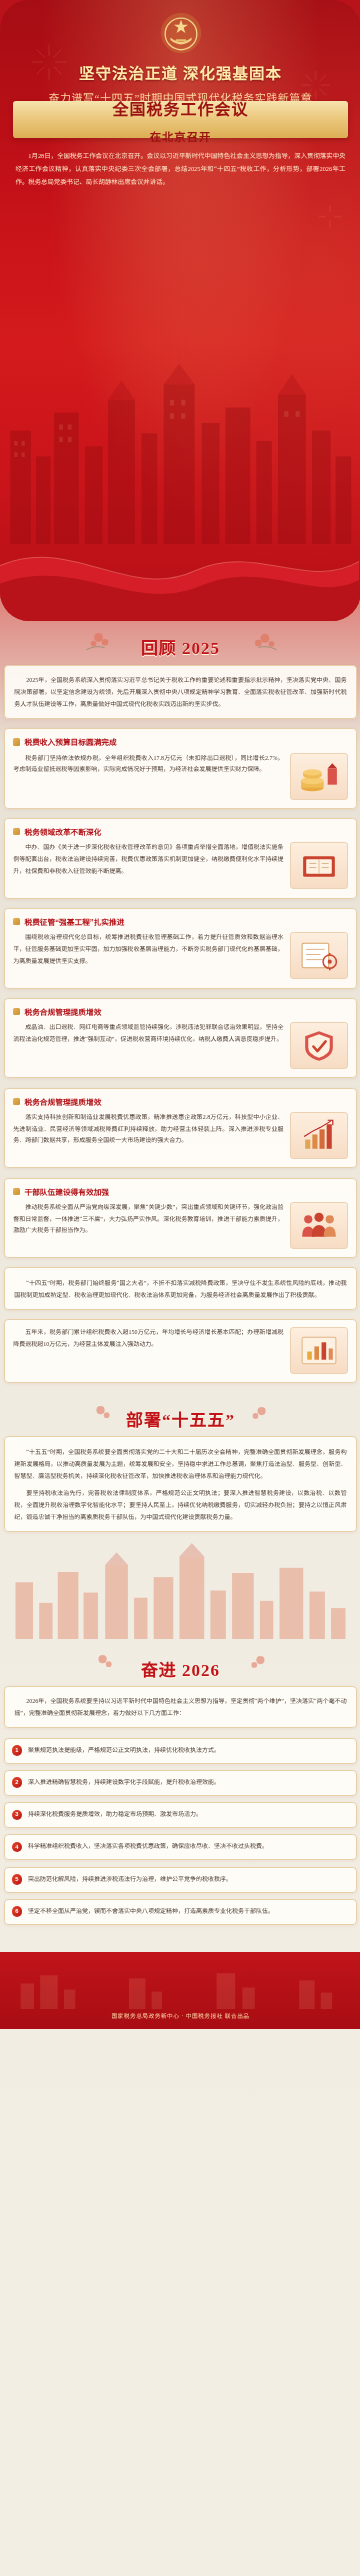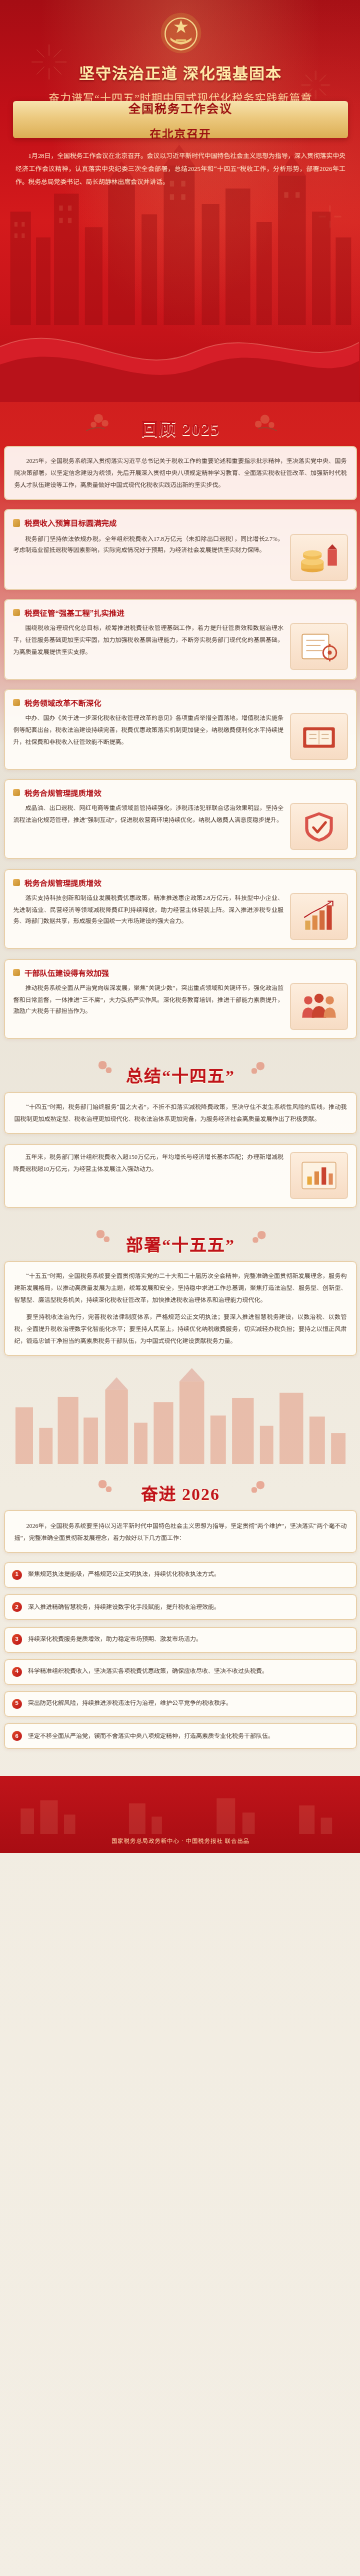--- a/index.html
+++ b/index.html
@@ -12,23 +12,24 @@
     position: relative;
     width: 361px;
     min-height: 3726px;
     background: linear-gradient(180deg,#b8121a 0%, #c5161c 6%, #d4211f 12%, #e8e2d6 20%, #f1ece1 40%, #f3eee4 70%, #efe8dc 92%, #d9231f 97%, #b8121a 100%);
     overflow: hidden;
   }
 
   
   .hero {
     position: relative;
-    height: 402px;
+    height: 621px;
     background: linear-gradient(180deg,#a50d14 0%, #c21018 28%, #d41a1c 55%, #c9141a 78%, #b50f16 100%);
     overflow: hidden;
+    border-radius: 29px;
   }
   .hero::before {
     content:"";
     position:absolute; inset:0;
     background:
       radial-gradient(ellipse at 50% 8%, rgba(255,225,140,.22), rgba(255,255,255,0) 55%),
       radial-gradient(ellipse at 88% 42%, rgba(255,190,120,.14), rgba(255,255,255,0) 60%);
   }
   .emblem {
     position: absolute; left: 50%; top: 11.3px; transform: translateX(-50%);
@@ -47,21 +48,21 @@
     font-size: 11px; letter-spacing: 0.5px; color: #ffd9a0;
     font-family: "Liberation Serif","DejaVu Serif",serif;
   }
   .gold-band {
     position: absolute; top: 101px; left: 13.4px; right: 13.4px; height: 37px; z-index: 5;
     background: linear-gradient(180deg,#f7e3ae 0%, #ecc97f 45%, #dcae54 100%);
     border-radius: 3.1px;
     box-shadow: 0 1.5px 5.2px rgba(90,10,10,.35);
     display:flex; flex-direction:column; align-items:center; justify-content:center;
   }
-  .gold-band .g1 { font-size: 12px; font-weight: 700; color: #9c1212; letter-spacing: 1px;
+  .gold-band .g1 { font-size: 16px; font-weight: 700; color: #9c1212; letter-spacing: 1px;
     font-family:"Liberation Serif","DejaVu Serif",serif;}
   .gold-band .g2 { font-size: 11.3px; font-weight: 700; color: #9c1212; letter-spacing: 1px; margin-top:8px;
     font-family:"Liberation Serif","DejaVu Serif",serif;}
 
   .hero-body {
     position: absolute; top: 150px; left: 15.5px; right: 15.5px; z-index: 5;
     font-size: 6.4px; line-height: 2.0; color: #ffe7c9; text-align: justify;
     text-indent: 2em;
     font-family: "Liberation Serif","DejaVu Serif",serif;
   }
@@ -332,20 +333,41 @@
             <path d="M60 52 L60 20 L78 20 L78 52 Z" fill="#d9534a"></path>
             <path d="M60 20 L69 10 L78 20 Z" fill="#b8322c"></path>
           </svg>
         </div>
       </div>
     </div>
 
     <div class="card">
       <div class="card-title">
         <span class="dot"></span>
+        <span>税务领域改革不断深化</span>
+      </div>
+      <div class="card-body">
+        <div class="card-text">中办、国办《关于进一步深化税收征收管理改革的意见》各项重点举措全面落地，增值税法实施条例等配套出台，税收法治建设持续完善，税费优惠政策落实机制更加健全，纳税缴费便利化水平持续提升，社保费和非税收入征管效能不断提高。</div>
+        <div class="card-ill right">
+          <svg width="44" height="37" viewBox="0 0 86 72">
+            <rect x="12" y="18" width="62" height="40" rx="3" fill="#c9432f"></rect>
+            <rect x="18" y="24" width="50" height="28" rx="2" fill="#fdf2e2"></rect>
+            <line x1="43" y1="24" x2="43" y2="52" stroke="#e2bf9a" stroke-width="2"></line>
+            <line x1="24" y1="32" x2="38" y2="32" stroke="#d9b795" stroke-width="2"></line>
+            <line x1="24" y1="40" x2="38" y2="40" stroke="#d9b795" stroke-width="2"></line>
+            <line x1="48" y1="32" x2="62" y2="32" stroke="#d9b795" stroke-width="2"></line>
+            <line x1="48" y1="40" x2="62" y2="40" stroke="#d9b795" stroke-width="2"></line>
+          </svg>
+        </div>
+      </div>
+    </div>
+
+    <div class="card">
+      <div class="card-title">
+        <span class="dot"></span>
         <span>税费征管“强基工程”扎实推进</span>
       </div>
       <div class="card-body">
         <div class="card-text">围绕税收治理现代化总目标，统筹推进税费征收管理基础工作，着力提升征管质效和数据治理水平，征管服务基础更加坚实牢固，加力加强税收基层治理能力，不断夯实税务部门现代化的基层基础，为高质量发展提供坚实支撑。</div>
         <div class="card-ill right">
           <svg width="44" height="37" viewBox="0 0 86 72">
             <rect x="10" y="12" width="52" height="48" rx="3" fill="#fff" stroke="#d8a46a" stroke-width="2"></rect>
             <line x1="18" y1="24" x2="54" y2="24" stroke="#e0b487" stroke-width="2"></line>
             <line x1="18" y1="34" x2="46" y2="34" stroke="#e0b487" stroke-width="2"></line>
             <line x1="18" y1="44" x2="50" y2="44" stroke="#e0b487" stroke-width="2"></line>
@@ -354,41 +376,20 @@
             <line x1="64" y1="31" x2="64" y2="36" stroke="#c94a33" stroke-width="3"></line>
             <line x1="64" y1="60" x2="64" y2="65" stroke="#c94a33" stroke-width="3"></line>
           </svg>
         </div>
       </div>
     </div>
 
     <div class="card">
       <div class="card-title">
         <span class="dot"></span>
-        <span>税务领域改革不断深化</span>
-      </div>
-      <div class="card-body">
-        <div class="card-text">中办、国办《关于进一步深化税收征收管理改革的意见》各项重点举措全面落地，增值税法实施条例等配套出台，税收法治建设持续完善，税费优惠政策落实机制更加健全，纳税缴费便利化水平持续提升，社保费和非税收入征管效能不断提高。</div>
-        <div class="card-ill right">
-          <svg width="44" height="37" viewBox="0 0 86 72">
-            <rect x="12" y="18" width="62" height="40" rx="3" fill="#c9432f"></rect>
-            <rect x="18" y="24" width="50" height="28" rx="2" fill="#fdf2e2"></rect>
-            <line x1="43" y1="24" x2="43" y2="52" stroke="#e2bf9a" stroke-width="2"></line>
-            <line x1="24" y1="32" x2="38" y2="32" stroke="#d9b795" stroke-width="2"></line>
-            <line x1="24" y1="40" x2="38" y2="40" stroke="#d9b795" stroke-width="2"></line>
-            <line x1="48" y1="32" x2="62" y2="32" stroke="#d9b795" stroke-width="2"></line>
-            <line x1="48" y1="40" x2="62" y2="40" stroke="#d9b795" stroke-width="2"></line>
-          </svg>
-        </div>
-      </div>
-    </div>
-
-    <div class="card">
-      <div class="card-title">
-        <span class="dot"></span>
         <span>税务合规管理提质增效</span>
       </div>
       <div class="card-body">
         <div class="card-text">成品油、出口退税、网红电商等重点领域监管持续强化，涉税违法犯罪联合惩治效果明显，坚持全流程法治化规范管理，推进“强制互动”，促进税收营商环境持续优化，纳税人缴费人满意度稳步提升。</div>
         <div class="card-ill right">
           <svg width="44" height="37" viewBox="0 0 86 72">
             <path d="M43 8 L70 18 L70 40 Q70 58 43 66 Q16 58 16 40 L16 18 Z" fill="#d9534a"></path>
             <path d="M43 14 L64 22 L64 40 Q64 53 43 60 Q22 53 22 40 L22 22 Z" fill="#fdf0e0"></path>
             <path d="M32 38 L40 47 L56 28" fill="none" stroke="#c9432f" stroke-width="5" stroke-linecap="round" stroke-linejoin="round"></path>
           </svg>
@@ -430,31 +431,20 @@
             <circle cx="43" cy="20" r="9" fill="#c9432f"></circle>
             <path d="M29 58 Q29 35 43 35 Q57 35 57 58 Z" fill="#c9432f"></path>
             <circle cx="64" cy="24" r="8" fill="#e08a58"></circle>
             <path d="M52 58 Q52 38 64 38 Q76 38 76 58 Z" fill="#e08a58"></path>
           </svg>
         </div>
       </div>
     </div>
   </div>
 
-  <div class="sec-head big">
-    <svg class="flowers" viewBox="0 0 700 90" preserveAspectRatio="none">
-      <g fill="#e06a50" opacity=".5">
-        <circle cx="160" cy="42" r="10"></circle>
-          <circle cx="175" cy="54" r="7"></circle>
-        <circle cx="545" cy="44" r="10"></circle>
-          <circle cx="530" cy="56" r="7"></circle>
-      </g>
-    </svg>
-    <span class="cap">总结“十四五”</span>
-  </div>
 
   <div class="wrap">
     <div class="plain">
       <p>“十四五”时期，税务部门始终服务“国之大者”，不折不扣落实减税降费政策，坚决守住不发生系统性风险的底线，推动我国税制更加成熟定型、税收治理更加现代化、税收法治体系更加完备，为服务经济社会高质量发展作出了积极贡献。</p>
     </div>
     <div class="card">
       <div class="card-body">
         <div class="card-text">五年来，税务部门累计组织税费收入超150万亿元，年均增长与经济增长基本匹配；办理新增减税降费退税超10万亿元，为经营主体发展注入强劲动力。</div>
         <div class="card-ill right">
           <svg width="44" height="37" viewBox="0 0 86 72">

